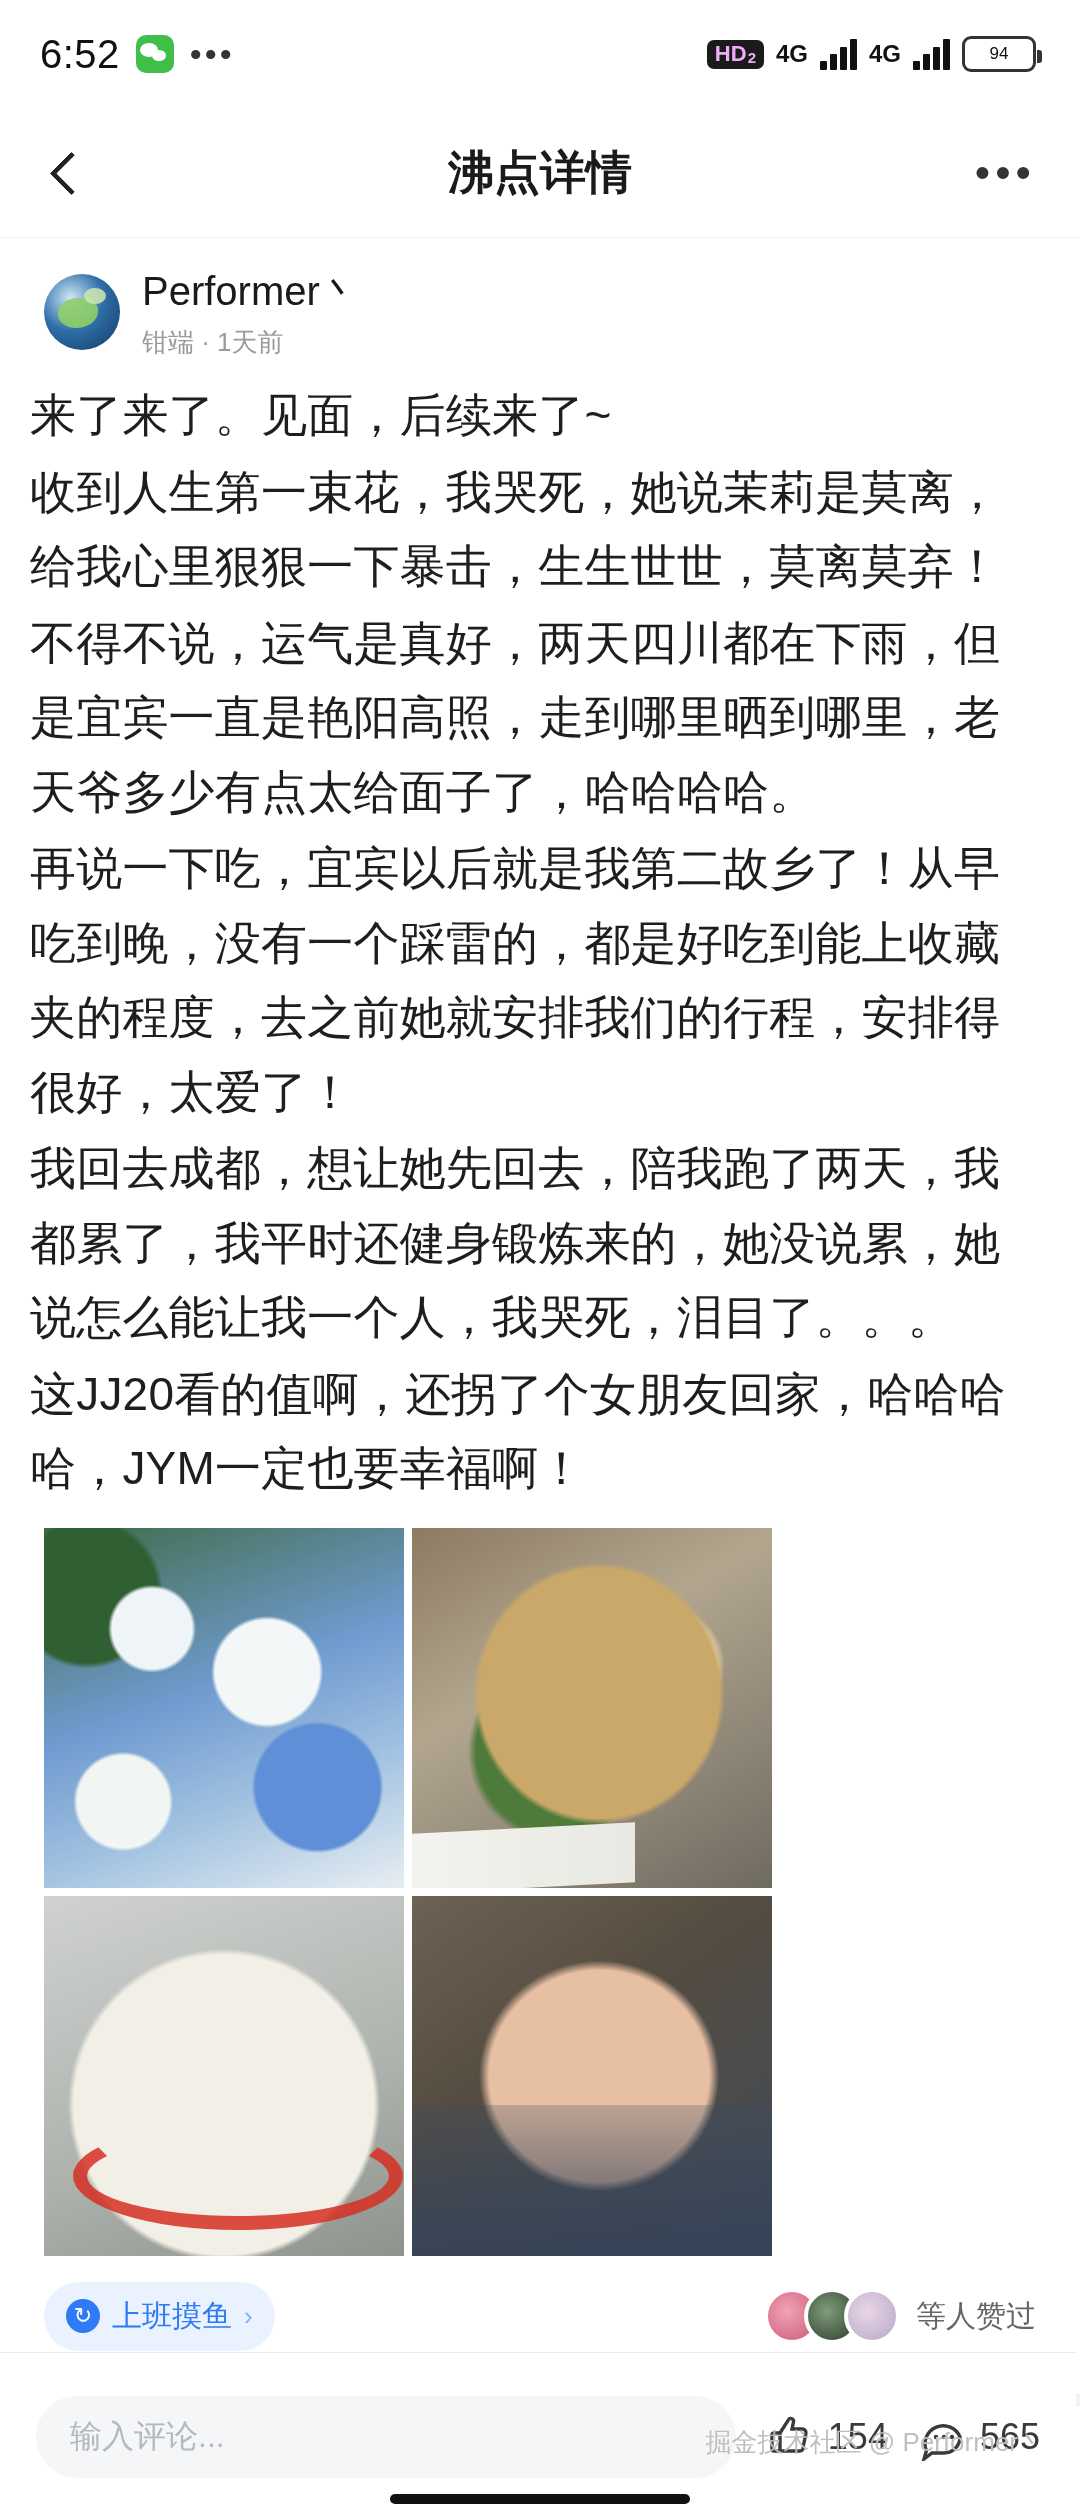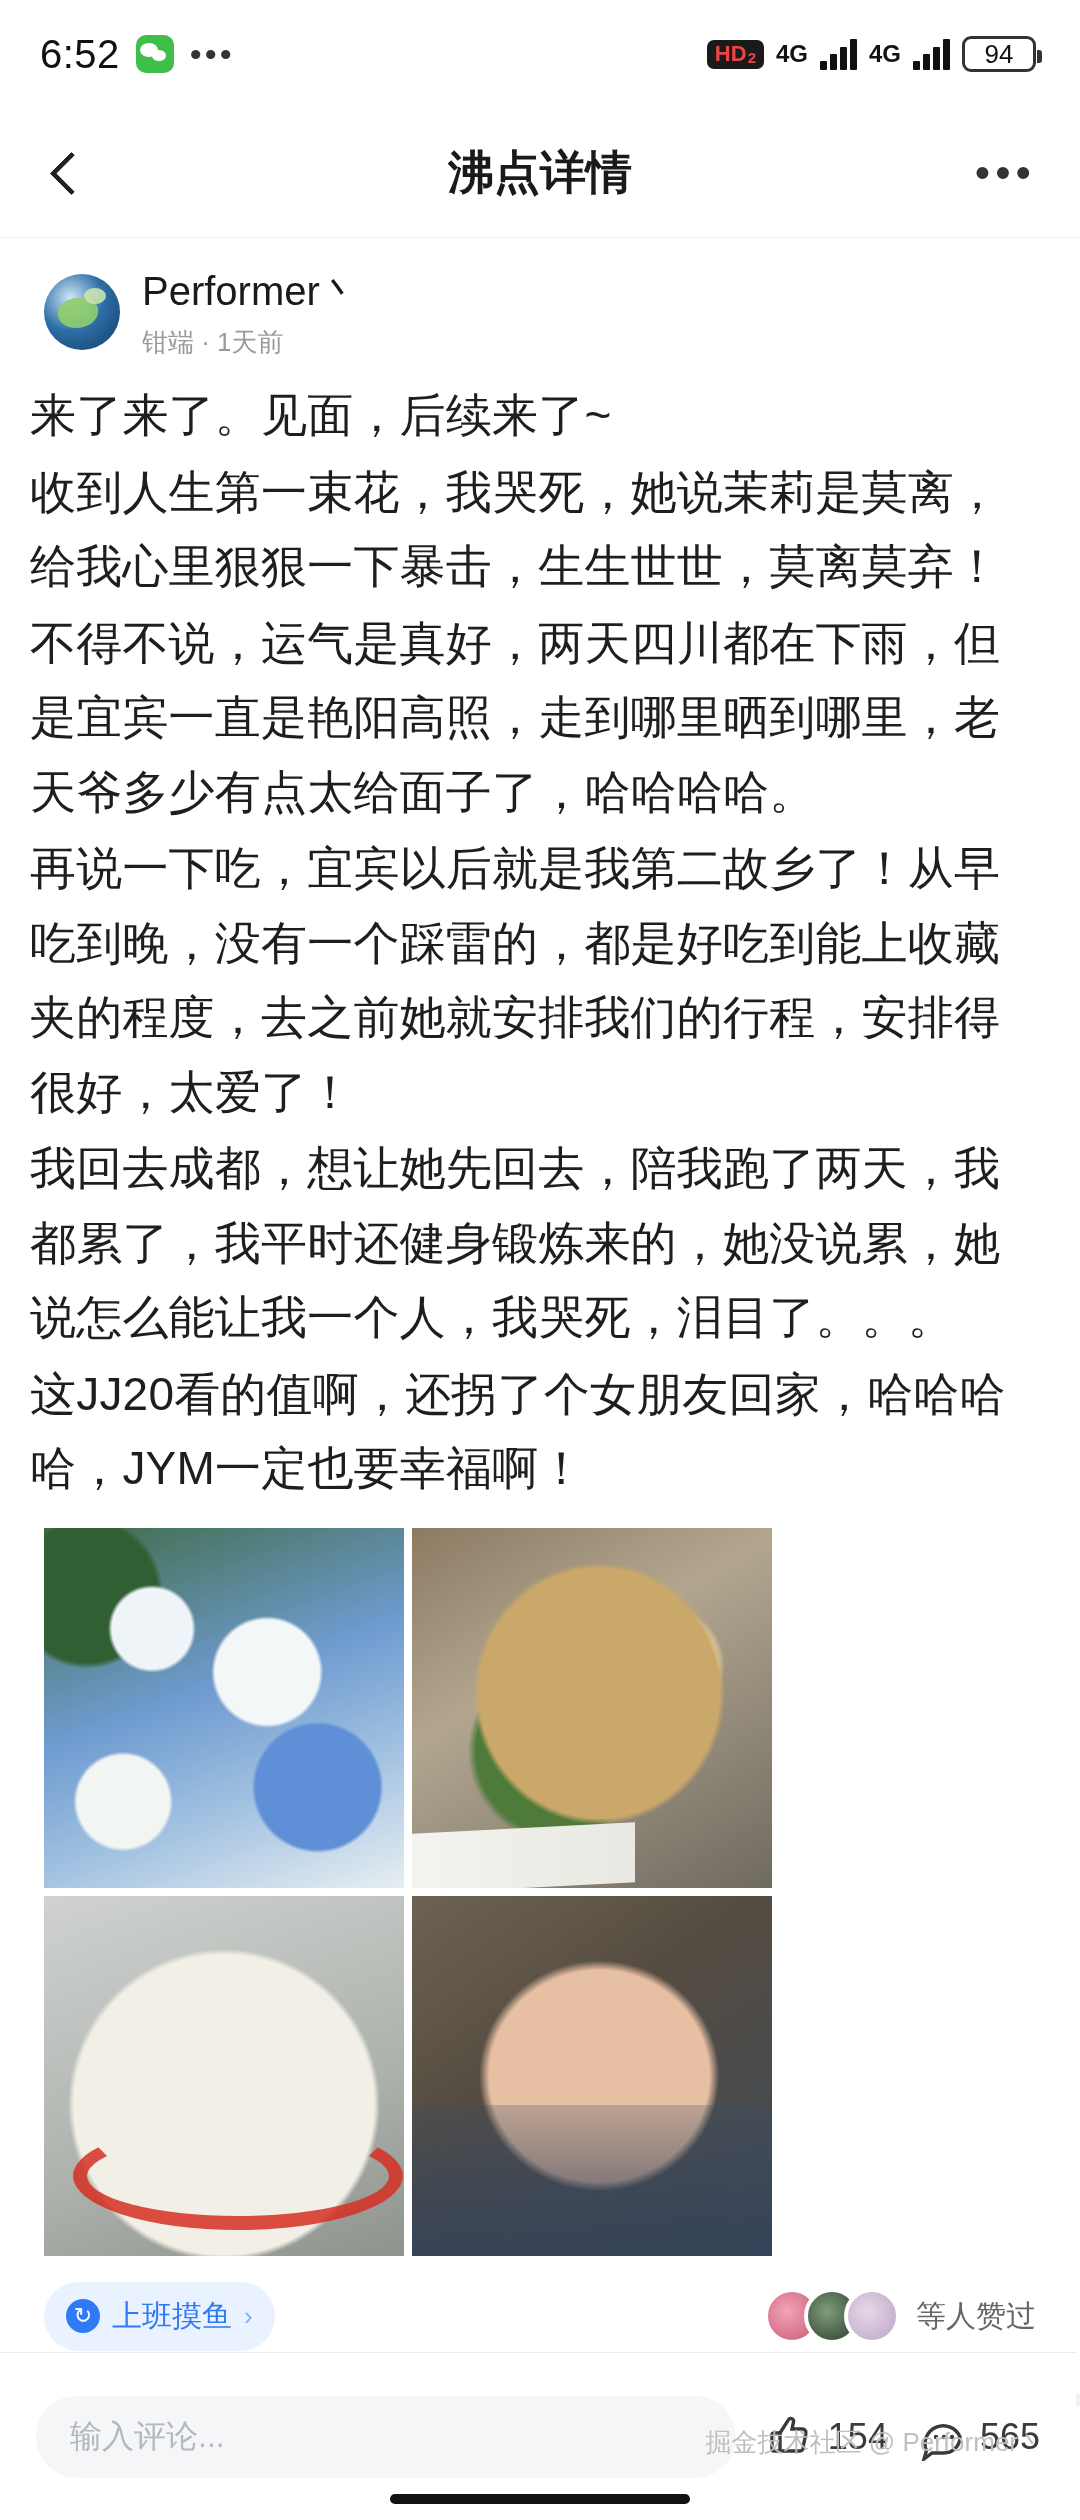--- a/index.html
+++ b/index.html
@@ -35,42 +35,42 @@
     background: #3fbf4a; position: relative;
   }
   .wechat-badge::before, .wechat-badge::after {
     content: ""; position: absolute; background: #fff; border-radius: 50%;
   }
   .wechat-badge::before { width: 18px; height: 14px; left: 4px; top: 8px; }
   .wechat-badge::after { width: 14px; height: 11px; left: 16px; top: 15px; }
   .sb-dots { font-size: 34px; color: #333; letter-spacing: 3px; line-height: 0.6; }
   .sb-right { display: flex; align-items: center; gap: 12px; }
   .hd-icon {
-    background: #1a1a1a; color: #ef4444; font-size: 22px; font-weight: bold;
+    background: #1a1a1a; color: #f0abfc; font-size: 22px; font-weight: bold;
     border-radius: 7px; padding: 3px 8px 4px 8px; line-height: 1;
     display: flex; align-items: flex-end; gap: 1px;
   }
   .hd-icon sub { font-size: 15px; }
   .net-label { font-size: 24px; color: #111; font-weight: 600; }
   .bars { display: flex; align-items: flex-end; gap: 3px; height: 32px; }
   .bars i { width: 7px; background: #111; display: block; border-radius: 1px; }
   .bars i:nth-child(1) { height: 9px; }
   .bars i:nth-child(2) { height: 16px; }
   .bars i:nth-child(3) { height: 23px; }
   .bars i:nth-child(4) { height: 31px; }
   .battery {
     width: 74px; height: 36px; border: 3px solid #333; border-radius: 9px;
     display: flex; align-items: center; justify-content: center;
     position: relative;
   }
   .battery::after {
     content: ""; position: absolute; right: -9px; top: 11px;
     width: 5px; height: 13px; background: #333; border-radius: 0 3px 3px 0;
   }
-  .battery span { font-size: 26px; color: #111; }
+  .battery span { font-size: 17px; color: #111; }
 
   
   .navbar {
     height: 130px; display: flex; align-items: center;
     padding: 0 44px; position: relative; flex: 0 0 auto;
     border-bottom: 1px solid #f0f0f0;
   }
   .back-arrow {
     width: 44px; height: 44px; position: relative; cursor: pointer;
   }

